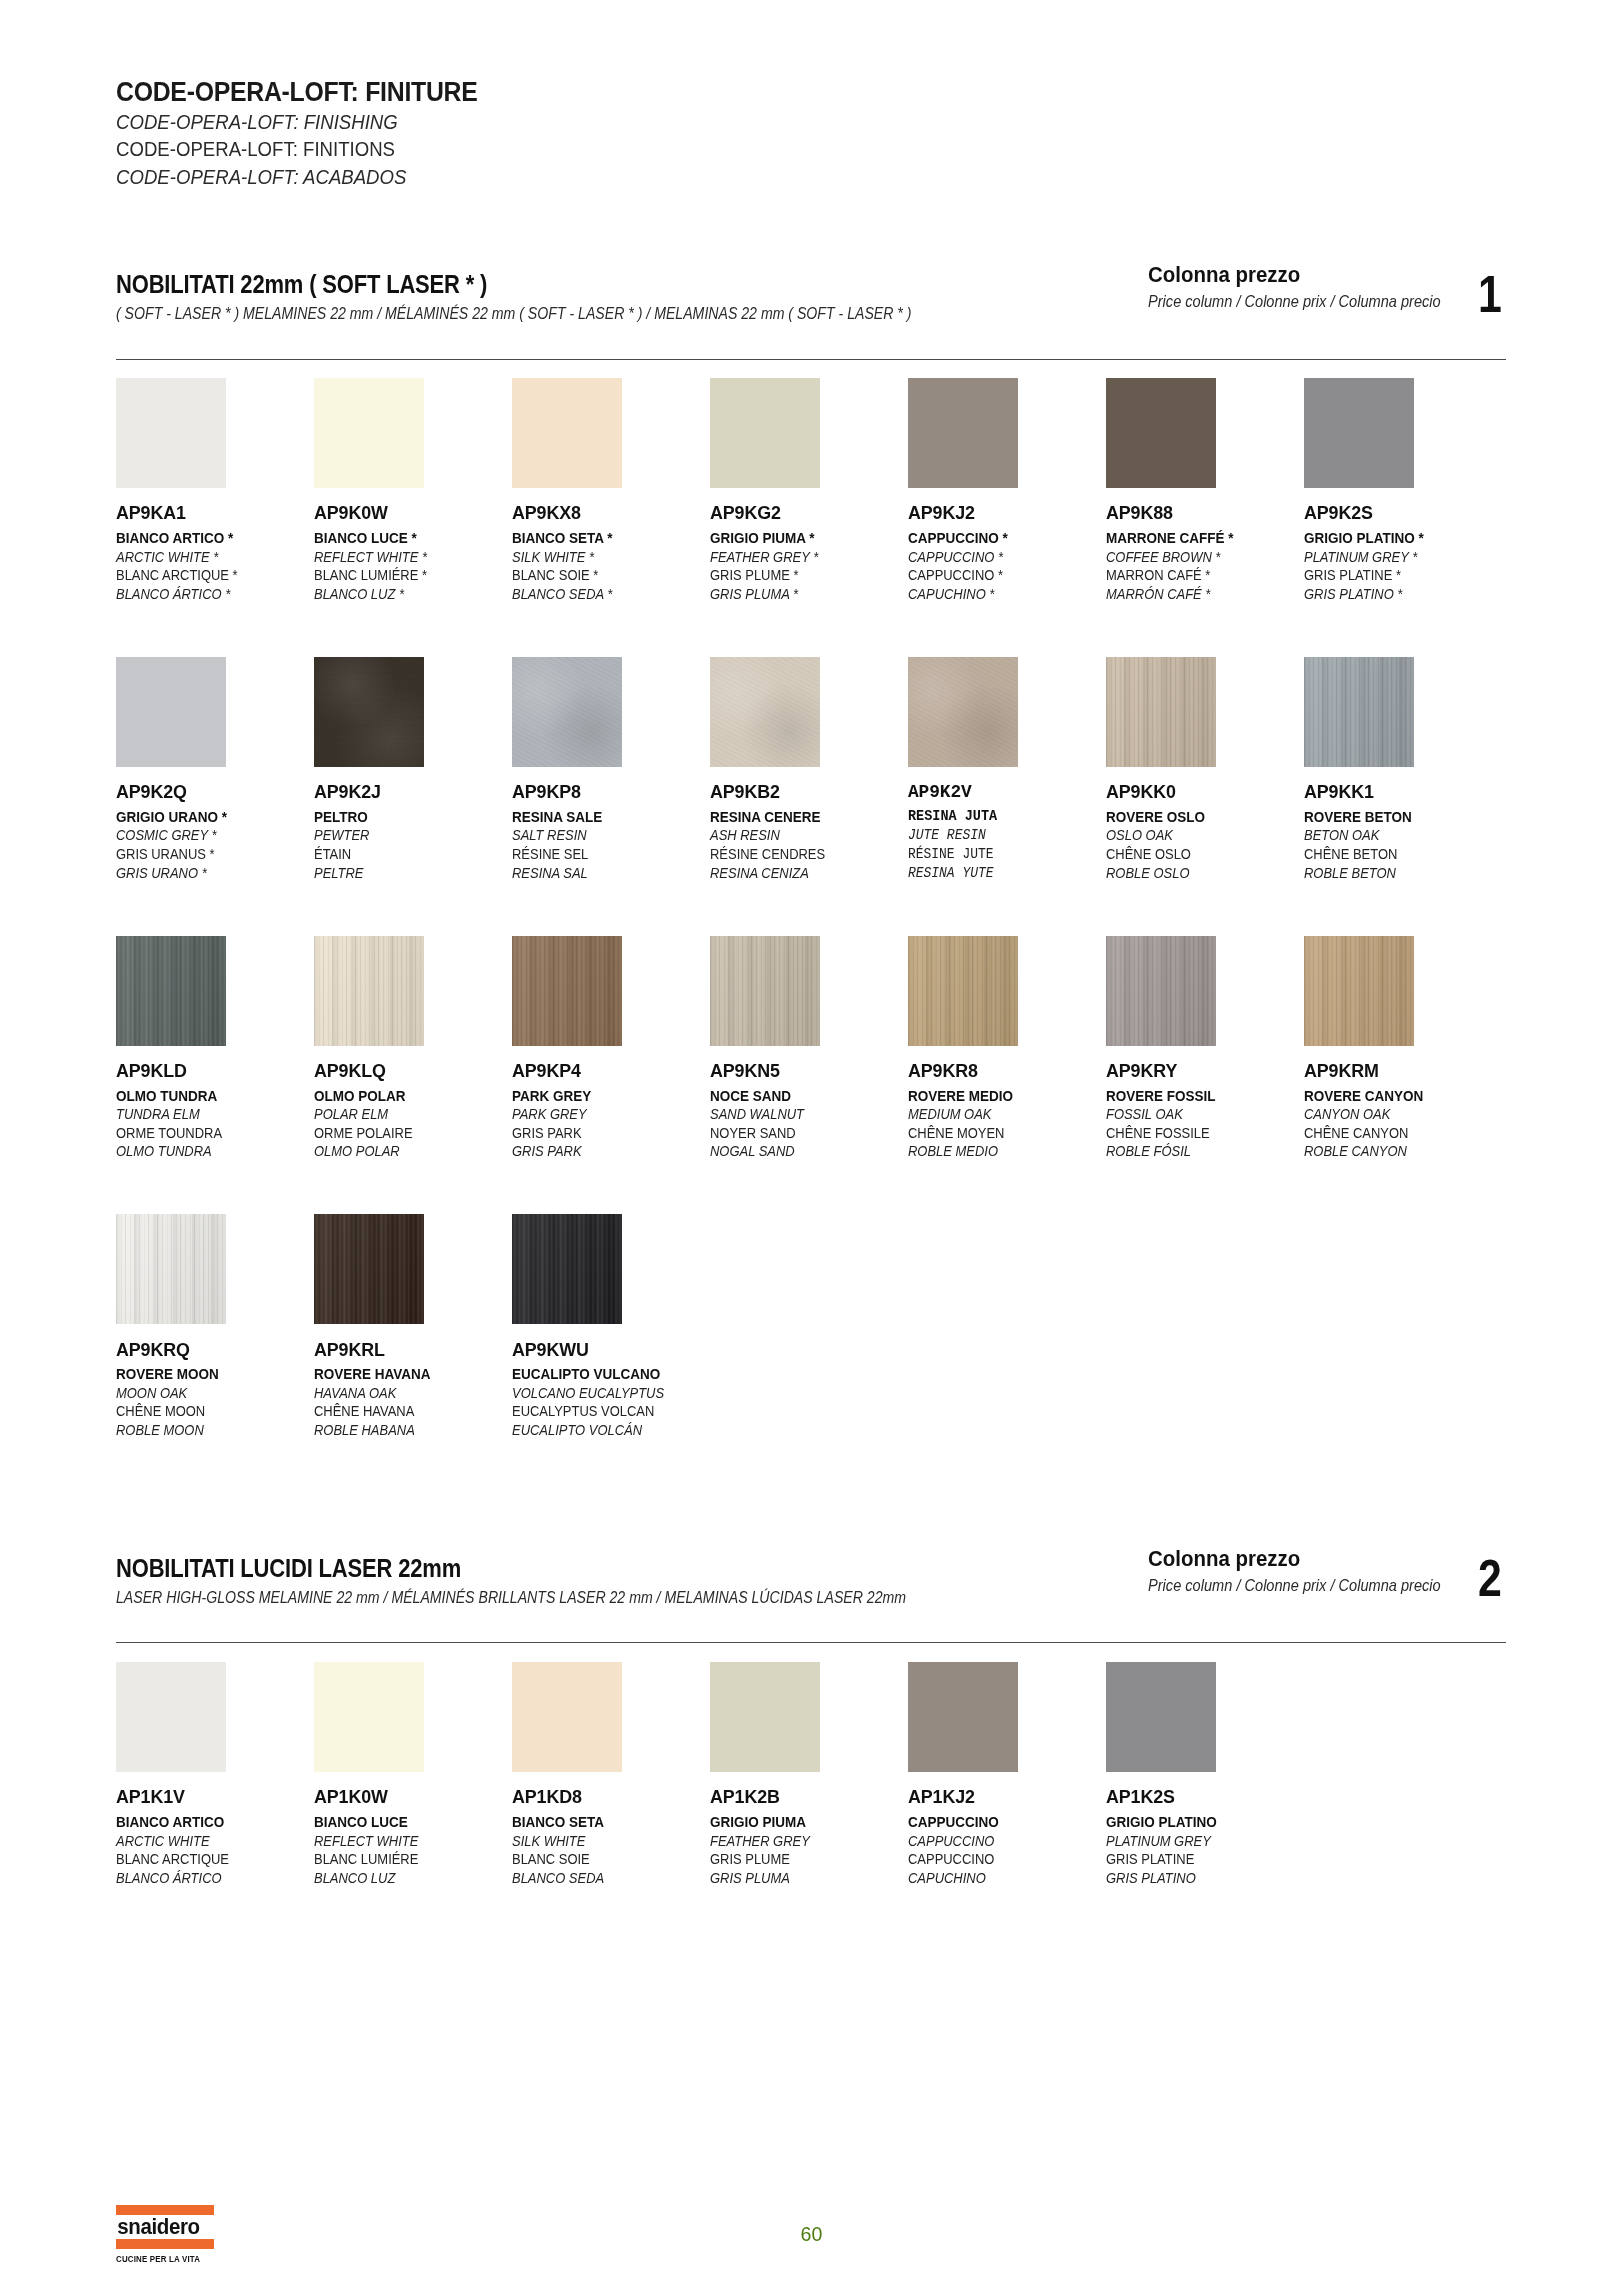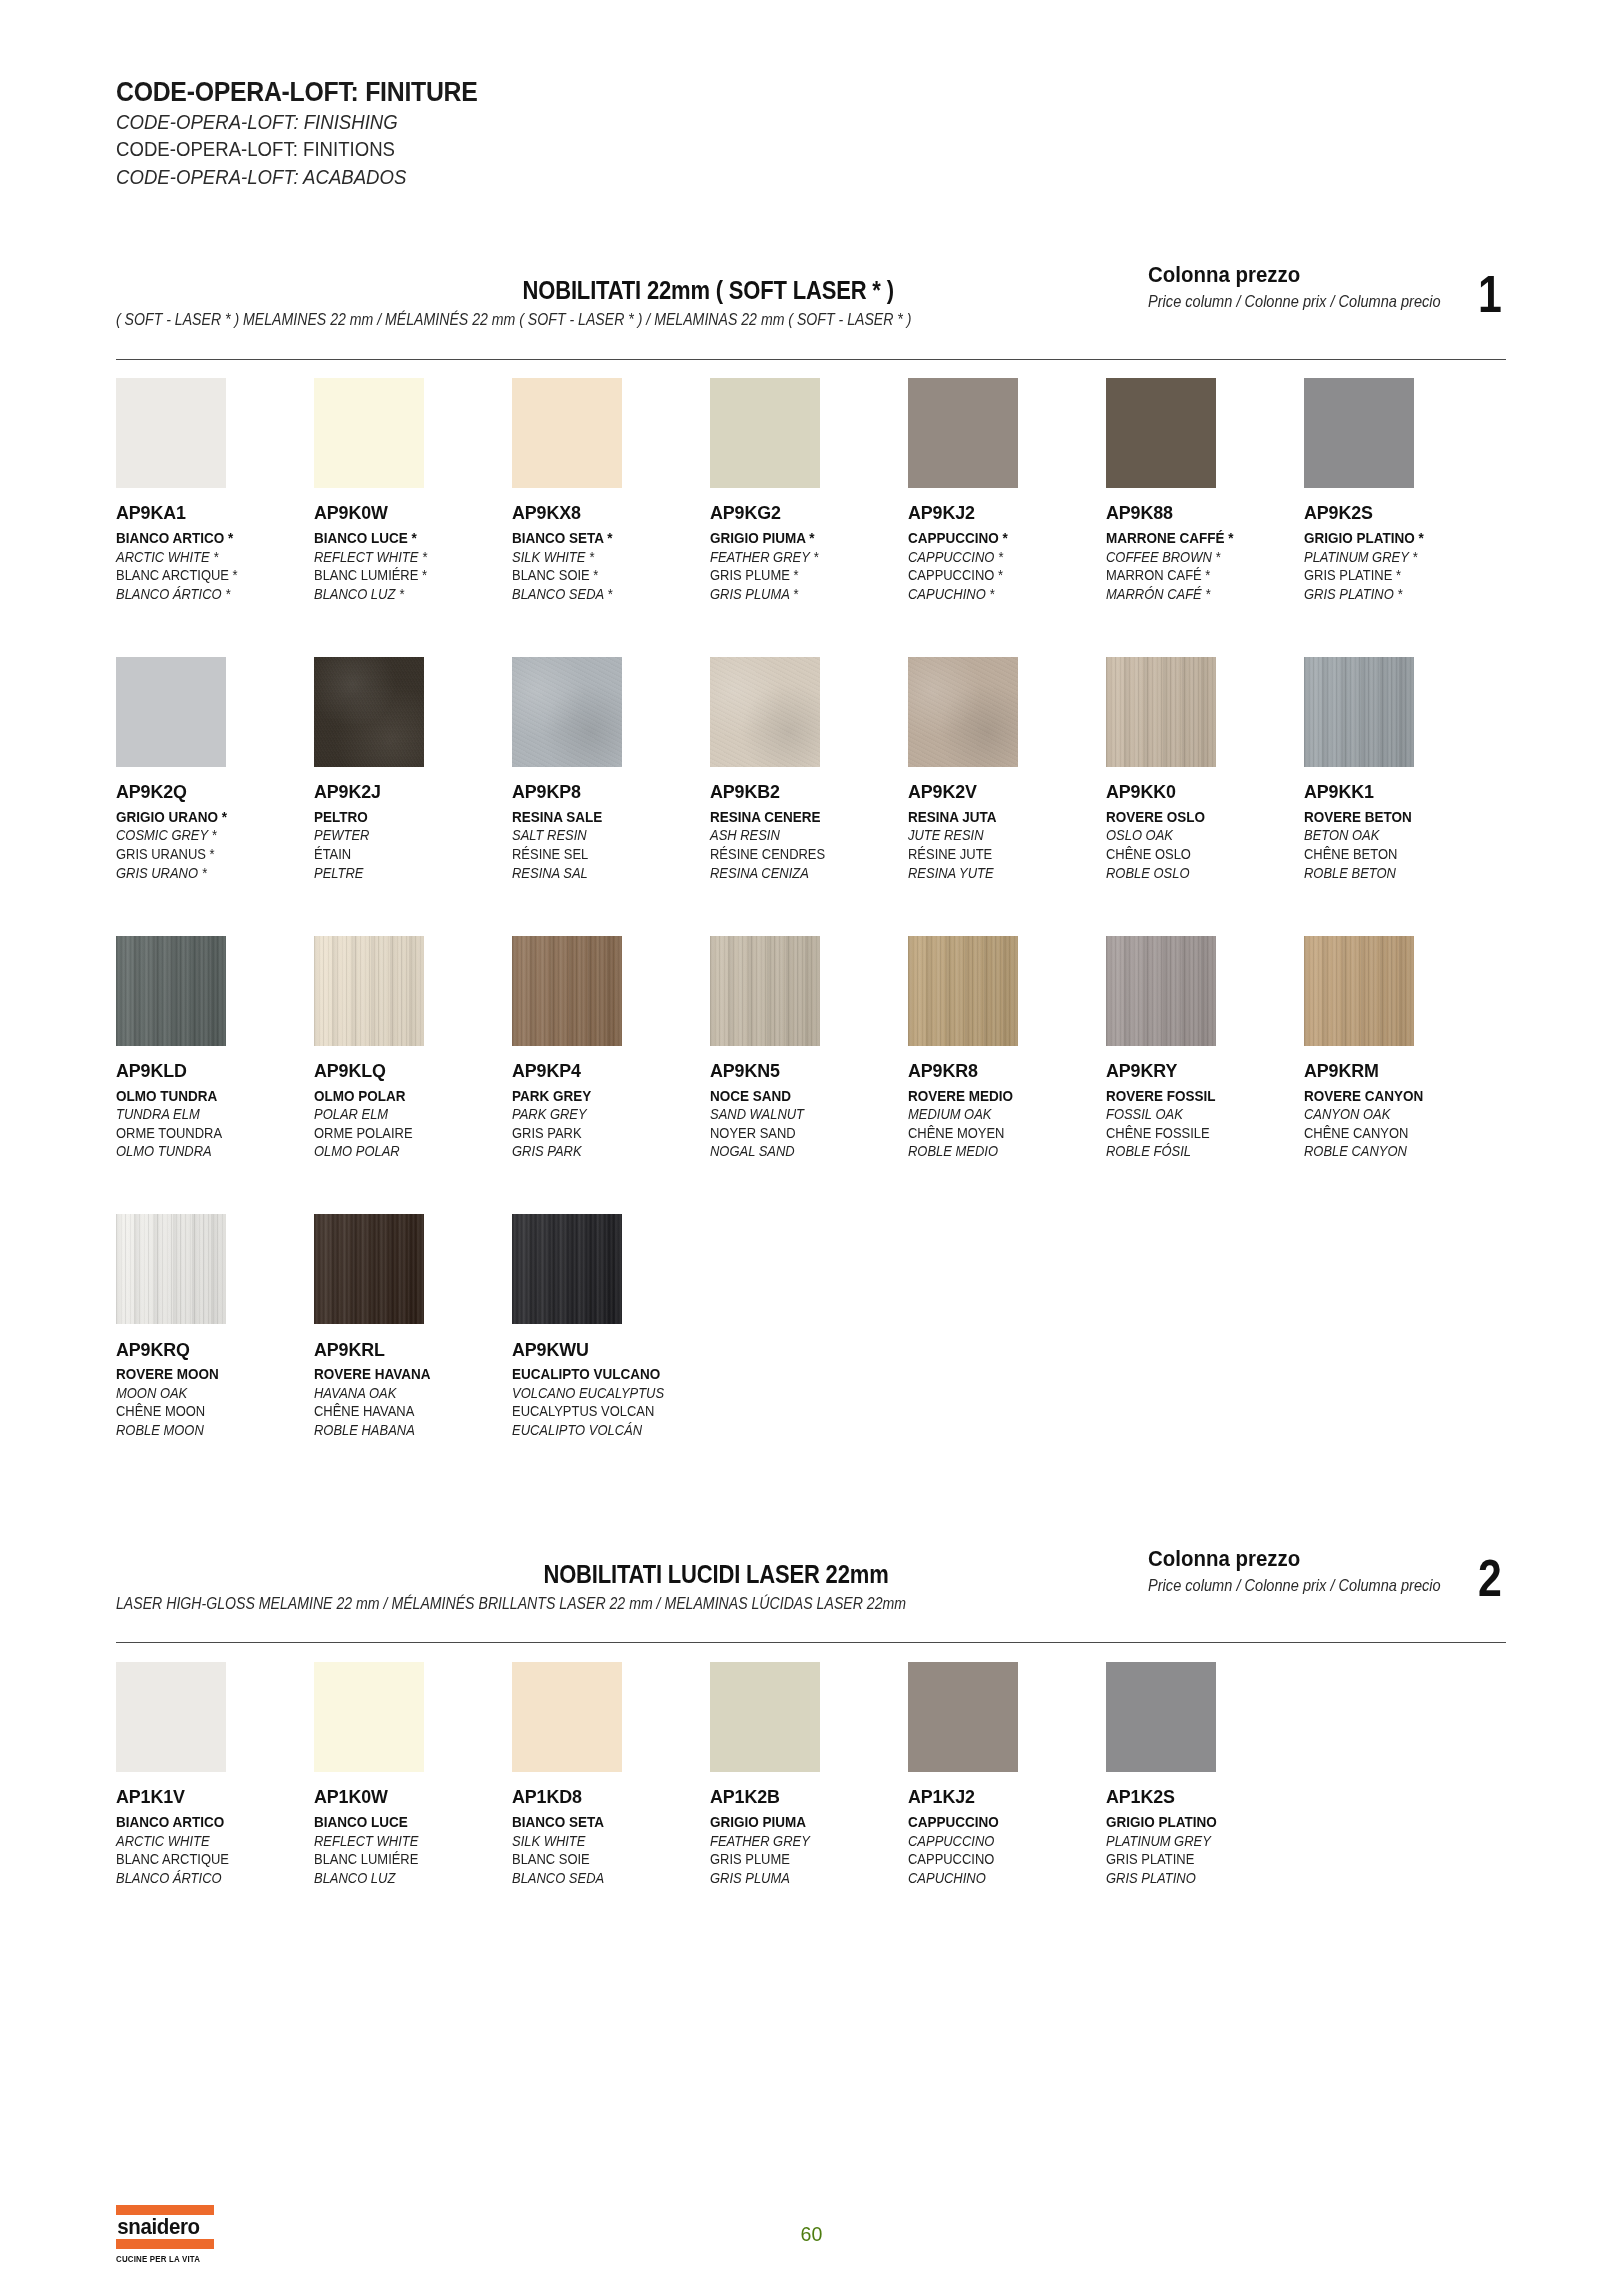--- a/index.html
+++ b/index.html
@@ -43,21 +43,21 @@
     white-space: nowrap;
   }
   .doc-sub.it { font-style: italic; }
 
   
   .section-head {
     position: absolute;
     left: 116px;
     width: 1390px;
   }
-  .sh-left { position: absolute; left: 0; top: 14px; text-align: right; }
+  .sh-left { position: absolute; left: 0; top: 8px; }
   .sh-title {
     font-size: 25px;
     font-weight: bold;
     color: #111;
     letter-spacing: -0.2px;
     transform: scaleX(0.88);
     transform-origin: left center;
     white-space: nowrap;
   }
   .sh-sub {
@@ -312,21 +312,21 @@
         <div class="n4">RESINA SAL</div>
       </div>
       <div class="cell" style="margin-bottom: 55px;">
         <div class="sw" style="background-color:#D5CBBD;background-image:radial-gradient(circle at 22% 30%, rgba(255,255,255,0.16), rgba(255,255,255,0) 42%),radial-gradient(circle at 72% 68%, rgba(0,0,0,0.10), rgba(0,0,0,0) 45%),repeating-linear-gradient(27deg, rgba(0,0,0,0.035) 0px, rgba(0,0,0,0) 2px, rgba(255,255,255,0.03) 3.9px);"></div>
         <div class="code">AP9KB2</div>
         <div class="n1">RESINA CENERE</div>
         <div class="n2">ASH RESIN</div>
         <div class="n3">RÉSINE CENDRES</div>
         <div class="n4">RESINA CENIZA</div>
       </div>
-      <div class="cell" style="">
+      <div class="cell" style=" font-family: Liberation Mono, monospace;">
         <div class="sw" style="background-color:#BCAC9C;background-image:radial-gradient(circle at 22% 30%, rgba(255,255,255,0.16), rgba(255,255,255,0) 42%),radial-gradient(circle at 72% 68%, rgba(0,0,0,0.10), rgba(0,0,0,0) 45%),repeating-linear-gradient(27deg, rgba(0,0,0,0.035) 0px, rgba(0,0,0,0) 2px, rgba(255,255,255,0.03) 3.9px);"></div>
         <div class="code">AP9K2V</div>
         <div class="n1">RESINA JUTA</div>
         <div class="n2">JUTE RESIN</div>
         <div class="n3">RÉSINE JUTE</div>
         <div class="n4">RESINA YUTE</div>
       </div>
       <div class="cell" style="margin-bottom: 55px;">
         <div class="sw" style="background-color:#C9B9A4;background-image:repeating-linear-gradient(90deg, rgba(0,0,0,0.10) 0px, rgba(0,0,0,0.00) 1.3px, rgba(255,255,255,0.07) 2.6px, rgba(0,0,0,0.00) 4.6px),repeating-linear-gradient(90deg, rgba(0,0,0,0.07) 0px, rgba(0,0,0,0.00) 7.2px, rgba(255,255,255,0.05) 11px, rgba(0,0,0,0.00) 19px),linear-gradient(105deg, rgba(255,255,255,0.10), rgba(0,0,0,0.10));"></div>
         <div class="code">AP9KK0</div>

